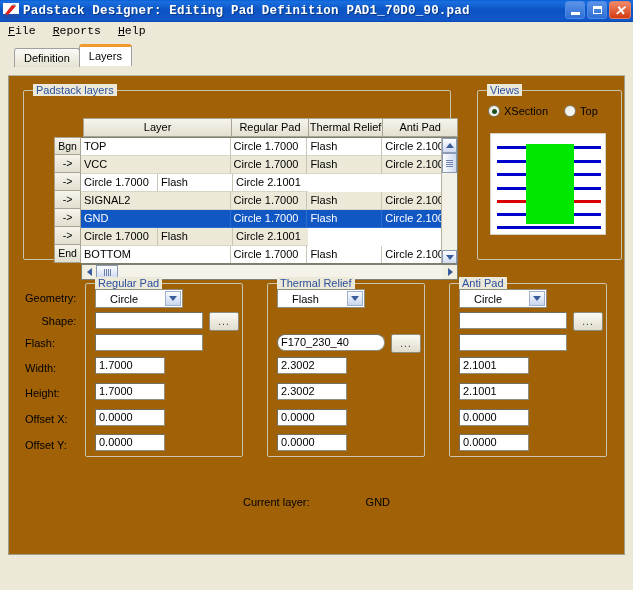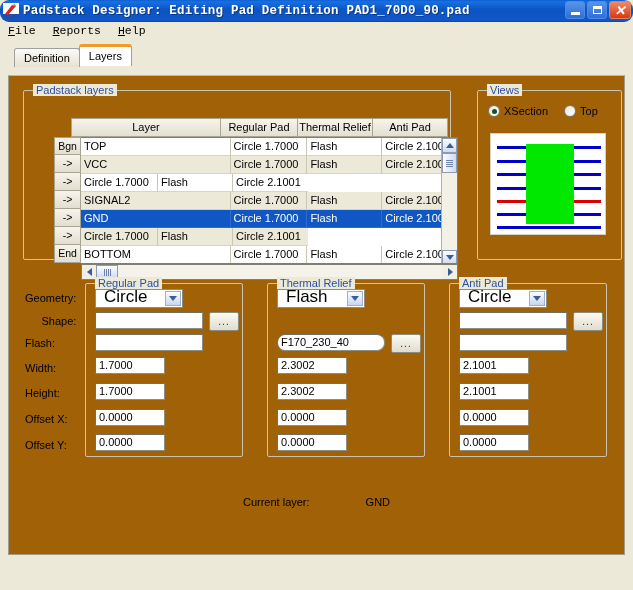--- a/index.html
+++ b/index.html
@@ -7,21 +7,21 @@
     width:633px;height:590px;overflow:hidden;
     background:#ece9d8;
     font-family:"Liberation Sans", sans-serif;
     font-size:11px;color:#000;
     -webkit-font-smoothing:none;
   }
   
   .titlebar{
     height:22px;width:633px;box-sizing:border-box;
     background:linear-gradient(to bottom,#0a5fd4 0%,#1a6fe0 8%,#0b54c4 45%,#1257c9 92%,#0746ad 100%);
-    display:flex;align-items:center;position:relative;border-radius:9px;
+    display:flex;align-items:center;position:relative;
   }
   .title-icon{width:16px;height:16px;margin-left:3px;margin-right:4px;position:relative;flex:0 0 auto;}
   .title-icon svg{display:block;}
   .title-text{
     color:#fff;font-family:"Liberation Mono", monospace;font-size:12.5px;font-weight:bold;
     letter-spacing:.2px;white-space:nowrap;text-shadow:1px 1px 0 rgba(0,0,0,.35);
   }
   .win-btns{position:absolute;right:2px;top:1px;display:flex;gap:2px;}
   .wbtn{width:20px;height:18px;border:1px solid #4a8ae8;border-radius:3px;
         display:flex;align-items:center;justify-content:center;box-sizing:border-box;}
@@ -56,21 +56,21 @@
 
   
   .group{position:absolute;border:1px solid #c8c4b0;box-sizing:border-box;border-radius:2px;}
   .group > .glabel{
     position:absolute;top:-7px;left:9px;background:#ece9d8;padding:0 3px;
     color:#2b4f9e;font-size:11px;white-space:nowrap;
   }
 
   
   .tablewrap{position:absolute;left:30px;top:27px;width:404px;height:142px;}
-  .thead{display:flex;height:19px;margin-left:17px;border-radius:8px;}
+  .thead{display:flex;height:19px;margin-left:29px;border-radius:8px;}
   .th{
     box-sizing:border-box;height:19px;line-height:17px;text-align:center;font-size:11px;
     background:linear-gradient(to bottom,#f6f4ec,#e3e0d0);
     border:1px solid #a8a494;border-left:none;color:#000;overflow:hidden;white-space:nowrap;
   }
   .th:first-child{border-left:1px solid #a8a494;}
   .grid{position:relative;display:flex;margin-top:0px;}
   .rowhdrs{width:27px;}
   .rh{
     width:27px;height:18px;line-height:16px;box-sizing:border-box;text-align:center;font-size:10.5px;
@@ -128,21 +128,21 @@
   .xsec .ln.red{background:#d80000;}
 
   
   .fld{
     box-sizing:border-box;height:17px;line-height:15px;background:#fff;
     border:1px solid #8e8e80;border-top-color:#6f6f62;border-left-color:#6f6f62;
     font-size:11px;padding:0 3px;overflow:hidden;white-space:nowrap;
   }
   .combo{
     box-sizing:border-box;height:19px;background:#fff;border:1px solid #8e8e80;
-    display:flex;align-items:flex-end;font-size:17px;padding-left:8px;position:relative;
+    display:flex;align-items:center;font-size:11px;padding-left:14px;position:relative;
   }
   .combo .arrow{
     position:absolute;right:1px;top:1px;width:16px;height:15px;
     background:linear-gradient(to bottom,#fbfdff,#c9d7ef);border:1px solid #9fb0cf;box-sizing:border-box;
     display:flex;align-items:center;justify-content:center;
   }
   .dots{
     box-sizing:border-box;height:19px;width:30px;border:1px solid #8d8d7e;border-radius:2px;
     background:linear-gradient(to bottom,#fbfaf4,#e0ddcd);font-size:10px;
     display:flex;align-items:center;justify-content:center;color:#333;letter-spacing:1px;

